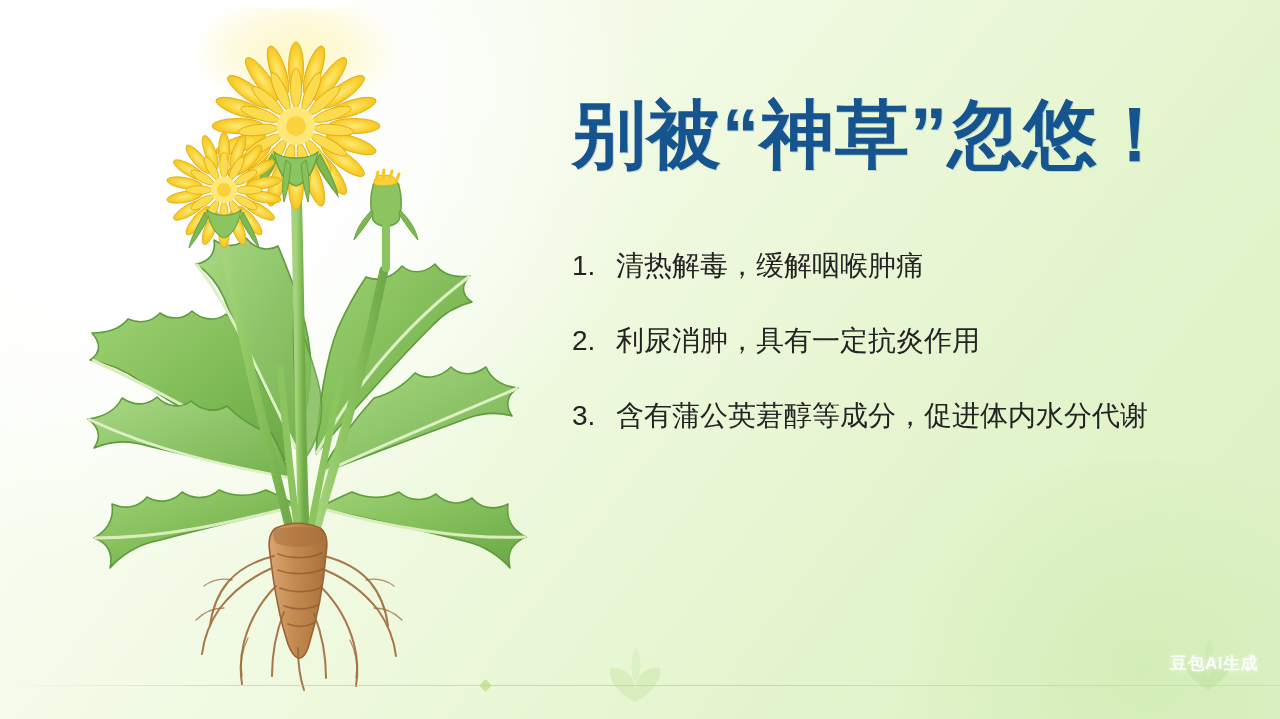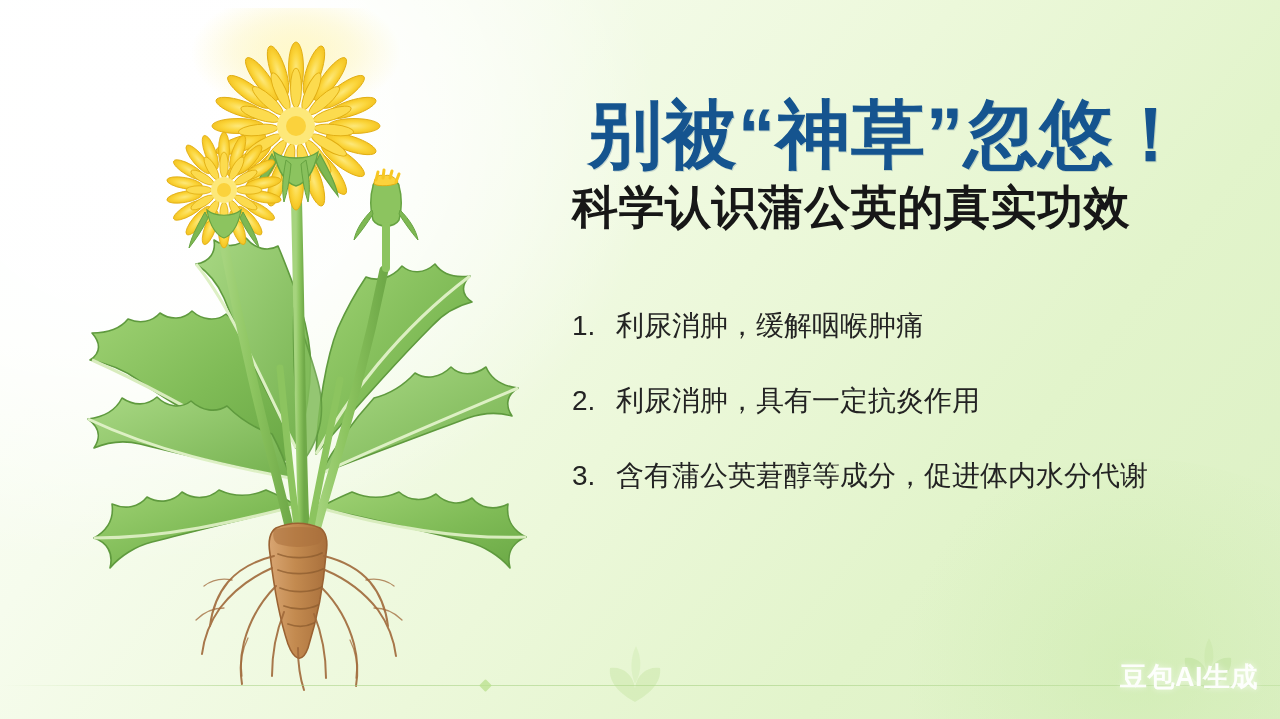--- a/index.html
+++ b/index.html
@@ -26,21 +26,21 @@
   .illus svg{display:block;width:100%;height:100%;}
 
   
   .content{position:absolute;left:572px;top:96px;width:660px;}
   .headline{
     color:#15548f;
     font-weight:bold;
     font-size:74px;
     line-height:1.06;
     letter-spacing:1px;
-    margin:0 0 8px 16px;
+    margin:0 0 8px 0;
     white-space:nowrap;
     text-shadow:1px 1px 0 rgba(10,60,110,0.18);
   }
   .subhead{
     color:#171717;
     font-weight:bold;
     font-size:46px;
     line-height:1.12;
     letter-spacing:0.5px;
     margin:0;
@@ -68,23 +68,22 @@
   .rule-dot{
     position:absolute;left:481px;top:681px;width:9px;height:9px;
     background:#b9e08d;transform:rotate(45deg);border-radius:1px;opacity:.75;
   }
   .leaf-mark{position:absolute;left:600px;top:640px;width:70px;height:66px;opacity:.30;}
   .leaf-mark-2{position:absolute;left:1175px;top:632px;width:66px;height:62px;opacity:.33;}
 
   .watermark{
     position:absolute;right:22px;top:652px;
     color:rgba(255,255,255,0.92);
-    font-size:27px;font-weight:bold;letter-spacing:0.5px;
+    font-size:17px;font-weight:bold;letter-spacing:0.5px;
     text-shadow:0 0 6px rgba(255,255,255,0.65);
-    margin-top:7px;
   }
 </style>
 </head>
 <body>
 
 <div class="slide">
 
   <div class="bg-blob blob-a"></div>
   <div class="bg-blob blob-b"></div>
 
@@ -307,26 +306,25 @@
           <path d="M346 600 C356 600 366 604 374 612"></path>
           <path d="M220 630 C214 642 212 656 214 668"></path>
           <path d="M322 632 C328 644 330 658 328 670"></path>
         </g>
       </g>
     </svg>
   </div>
 
   <div class="content">
     <h1 class="headline">别被“神草”忽悠！</h1>
-    <h2 class="subhead">科学认识蒲公英的真实功效</h2>
 
     <ul class="points">
       <li class="point">
         <span class="num">1.</span>
-        <span class="txt">利尿消肿，缓解咽喉肿痛</span>
+        <span class="txt">清热解毒，缓解咽喉肿痛</span>
       </li>
       <li class="point">
         <span class="num">2.</span>
         <span class="txt">利尿消肿，具有一定抗炎作用</span>
       </li>
       <li class="point">
         <span class="num">3.</span>
         <span class="txt">含有蒲公英莙醇等成分，促进体内水分代谢</span>
       </li>
     </ul>

